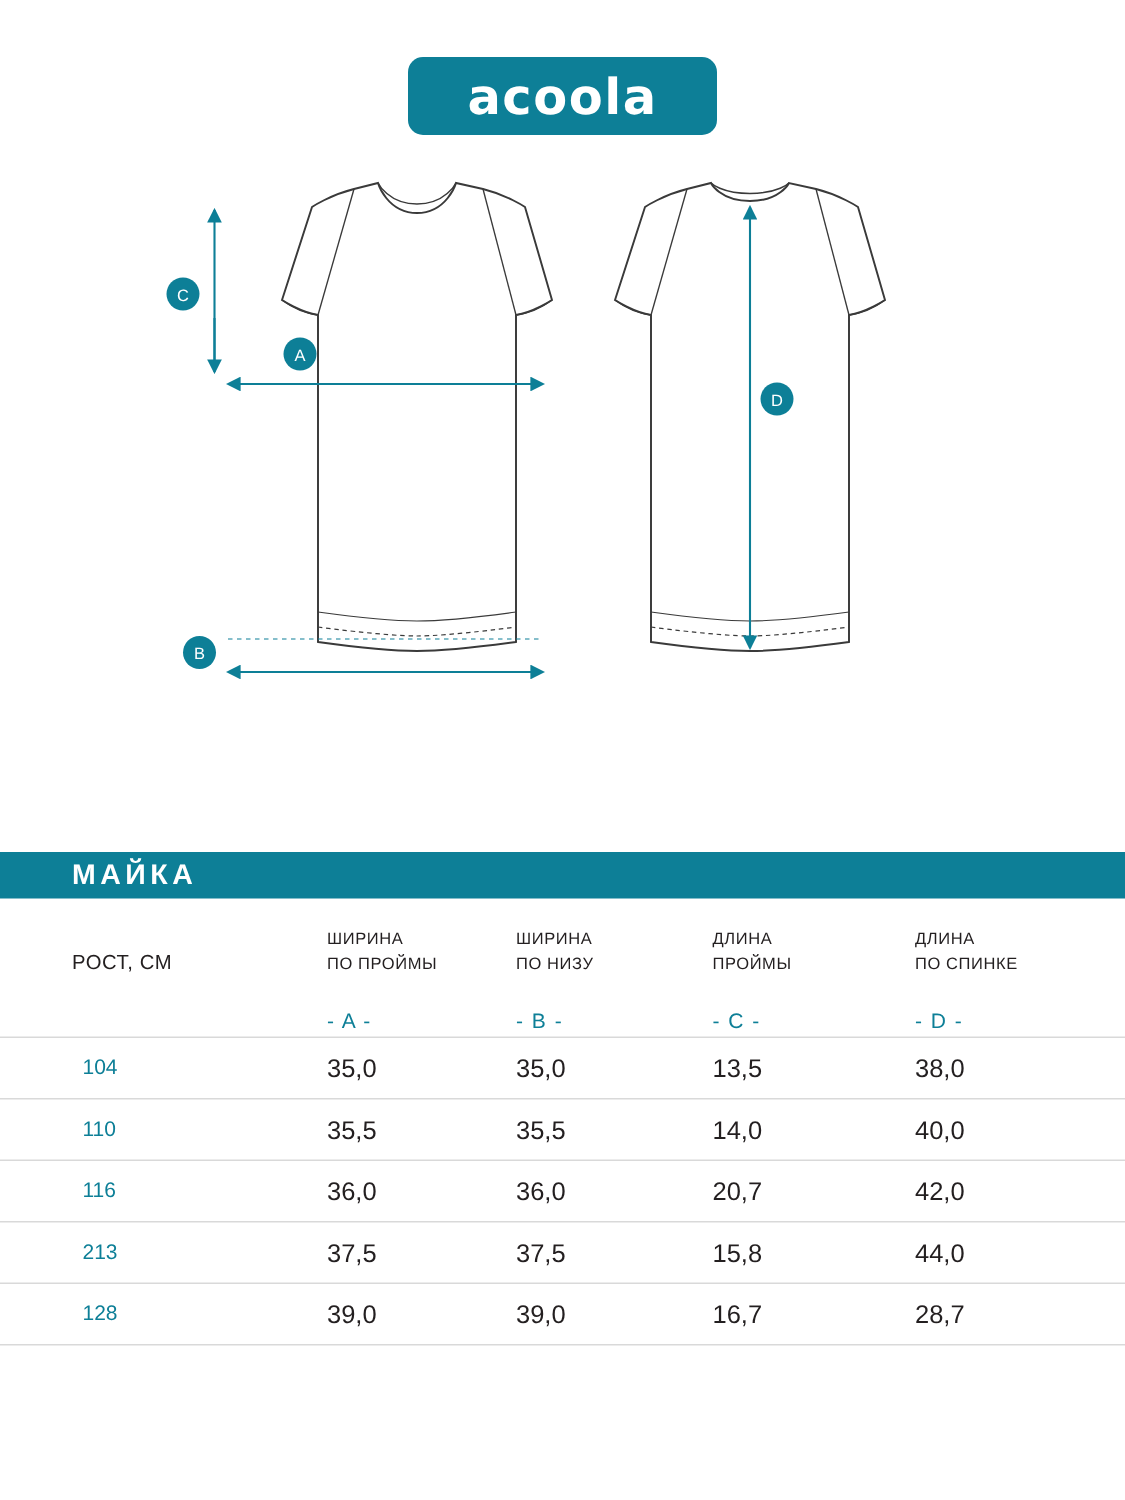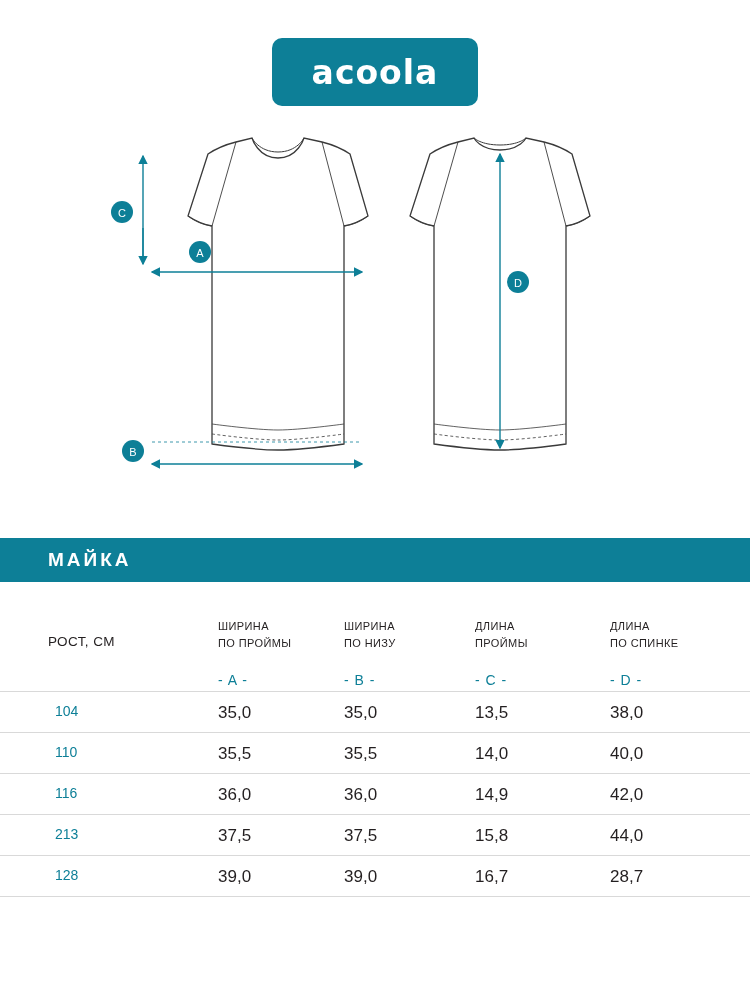--- a/index.html
+++ b/index.html
@@ -19,21 +19,21 @@
   .logo-wrap {
     width: 100%;
     display: flex;
     justify-content: center;
     padding-top: 38px;
   }
   .logo-box {
     background: #0d7f97;
     border-radius: 10px;
     width: 206px;
-    height: 68px;
+    height: 52px;
     display: flex;
     align-items: center;
     justify-content: center;
   }
   .logo-text {
     color: #ffffff;
     font-size: 33px;
     font-weight: bold;
     letter-spacing: 1px;
     font-family: "DejaVu Sans", sans-serif;
@@ -45,22 +45,22 @@
     width: 750px;
     height: 400px;
     margin-top: 18px;
   }
   .illustration svg { display: block; }
 
   
   .title-bar {
     position: absolute;
     left: 0; right: 0;
-    top: 538px;
-    height: 44px;
+    top: 568px;
+    height: 31px;
     background: #0d7f97;
     display: flex;
     align-items: center;
   }
   .title-bar .title {
     color: #ffffff;
     font-size: 19px;
     font-weight: bold;
     letter-spacing: 3px;
     padding-left: 48px;
@@ -264,21 +264,21 @@
     <div class="cell r1">35,5</div>
     <div class="cell r2">35,5</div>
     <div class="cell r3">14,0</div>
     <div class="cell r4">40,0</div>
   </div>
 
   <div class="row">
     <div class="cell size r0">116</div>
     <div class="cell r1">36,0</div>
     <div class="cell r2">36,0</div>
-    <div class="cell r3">14,9</div>
+    <div class="cell r3">20,7</div>
     <div class="cell r4">42,0</div>
   </div>
 
   <div class="row">
     <div class="cell size r0">213</div>
     <div class="cell r1">37,5</div>
     <div class="cell r2">37,5</div>
     <div class="cell r3">15,8</div>
     <div class="cell r4">44,0</div>
   </div>

